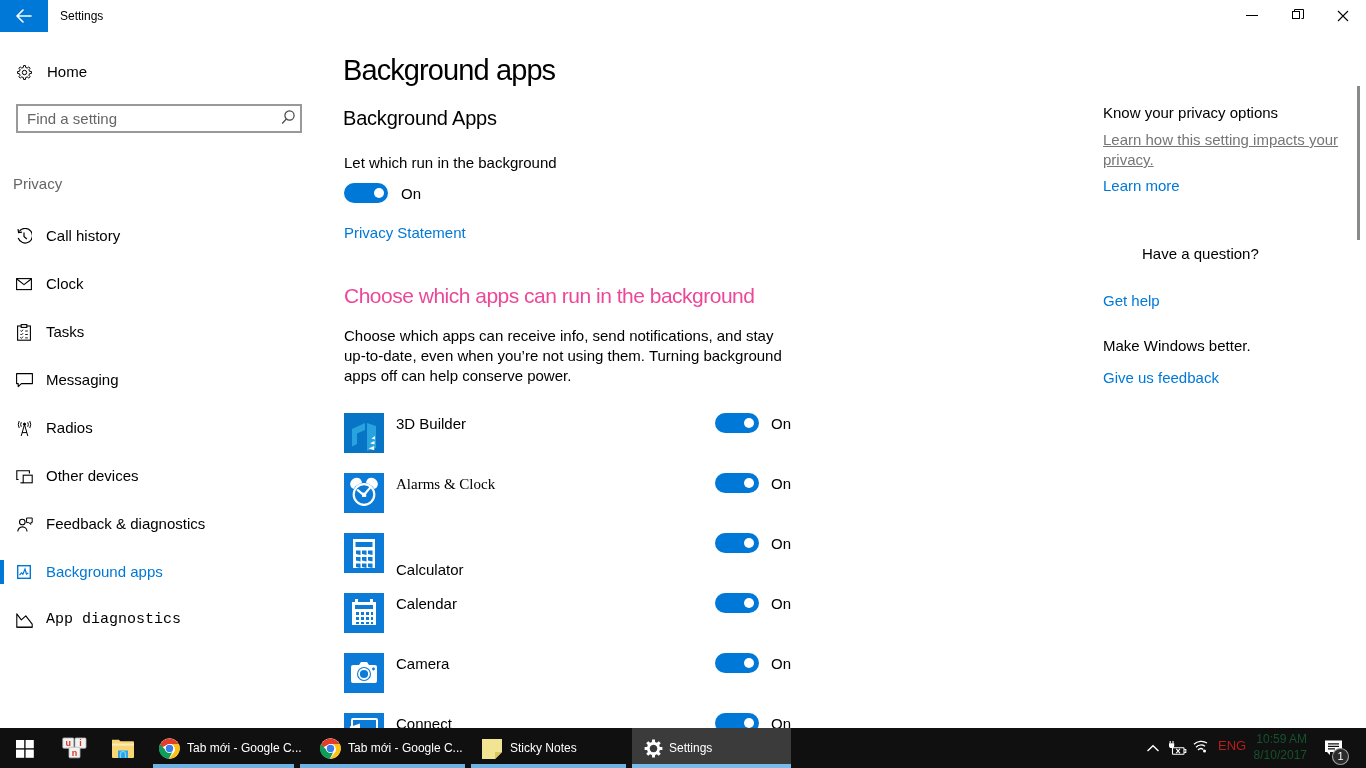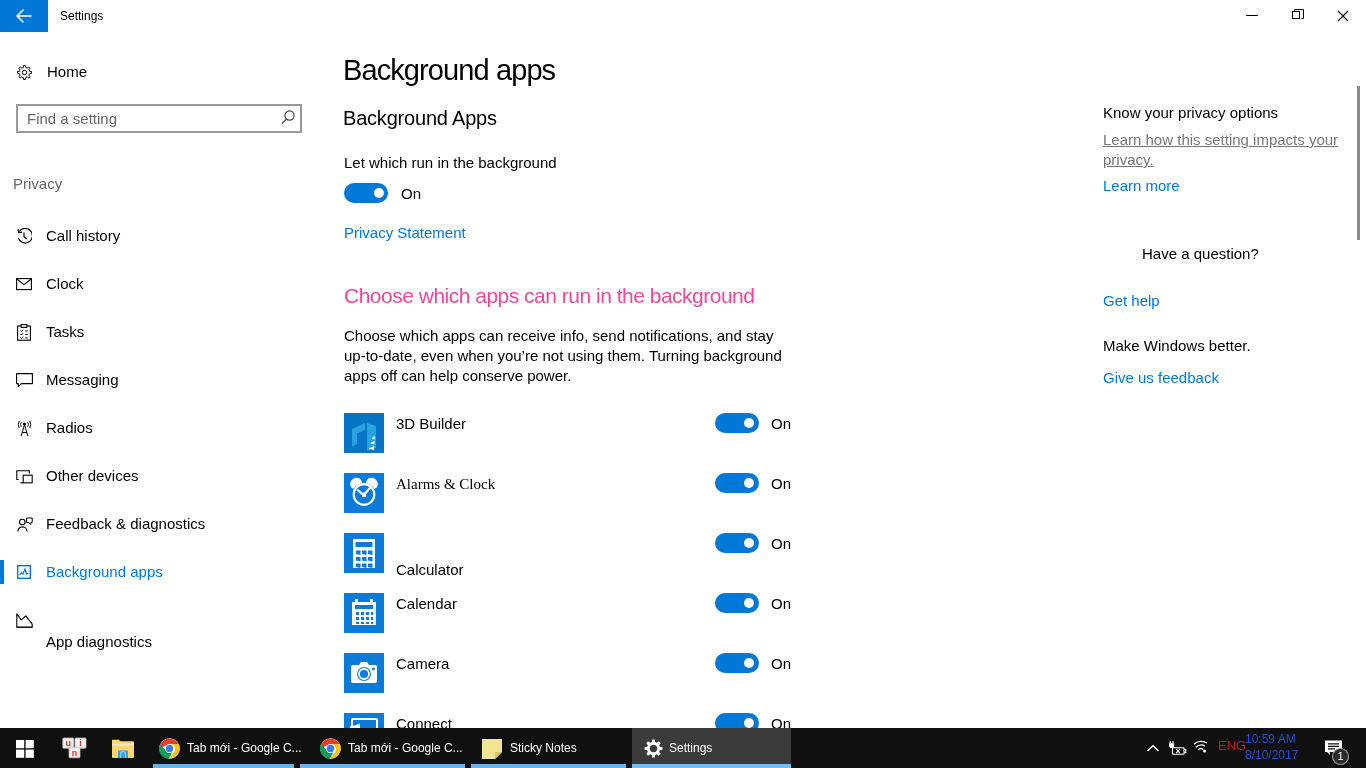--- a/index.html
+++ b/index.html
@@ -97,21 +97,21 @@
 </svg>
 
 <div class="t15" style="left:46px;top:226px;">Call history</div>
 <div class="t15" style="left:46px;top:274px;">Clock</div>
 <div class="t15" style="left:46px;top:322px;">Tasks</div>
 <div class="t15" style="left:46px;top:370px;">Messaging</div>
 <div class="t15" style="left:46px;top:418px;">Radios</div>
 <div class="t15" style="left:46px;top:466px;">Other devices</div>
 <div class="t15" style="left:46px;top:514px;">Feedback &amp; diagnostics</div>
 <div class="t15 blue" style="left:46px;top:562px;">Background apps</div>
-<div class="t15" style="left:46px;top:632px;">App diagnostics</div>
+<div class="t15" style="left:46px;top:610px;font-family:Liberation Mono, monospace;">App diagnostics</div>
 
 <div class="abs" style="left:343px;top:56px;font-size:29px;line-height:29px;letter-spacing:-0.9px;color:#000;white-space:nowrap;">Background apps</div>
 <div class="abs" style="left:343px;top:108px;font-size:20px;line-height:20px;letter-spacing:-0.2px;color:#000;white-space:nowrap;">Background Apps</div>
 <div class="t15" style="left:344px;top:153px;">Let which run in the background</div>
 <div class="abs" style="left:344px;top:183px;width:44px;height:20px;border-radius:10px;background:#0078d7;"></div>
 <div class="abs" style="left:374px;top:188px;width:10px;height:10px;border-radius:50%;background:#ffffff;"></div>
 <div class="t15" style="left:401px;top:184px;">On</div>
 <div class="t15 blue" style="left:344px;top:223px;">Privacy Statement</div>
 <div class="abs" style="left:344px;top:285px;font-size:21px;line-height:21px;letter-spacing:-0.5px;color:#ec4899;white-space:nowrap;">Choose which apps can run in the background</div>
 <div class="t15" style="left:344px;top:326px;">Choose which apps can receive info, send notifications, and stay<br>up-to-date, even when you’re not using them. Turning background<br>apps off can help conserve power.</div>
@@ -315,19 +315,19 @@
   </svg>
 <svg class="abs" style="left:1193px;top:738px" width="17" height="15" viewBox="0 0 17 15">
 <g fill="none" stroke="#fff">
       <path d="M1 6.2 A10.5 10.5 0 0 1 14 5" stroke-width="1.3"></path>
       <path d="M3 9.2 A7 7 0 0 1 12 8.2" stroke-width="1.3"></path>
       <path d="M5 12 A3.8 3.8 0 0 1 10.2 11.4" stroke-width="1.3"></path>
     </g>
     <circle cx="11.5" cy="13" r="1.5" fill="#fff"></circle>
   </svg>
 <div class="abs" style="left:1218px;top:738px;font-size:13px;line-height:16px;color:#b91c1c;">ENG</div>
-<div class="abs" style="left:1245px;top:731px;width:62px;font-size:12px;line-height:16px;color:#1d4ed8;text-align:left;">10:59 AM<br>8/10/2017</div>
+<div class="abs" style="left:1245px;top:731px;width:62px;font-size:12px;line-height:16px;color:#14532d;text-align:right;">10:59 AM<br>8/10/2017</div>
 <svg class="abs" style="left:1324px;top:740px" width="26" height="26" viewBox="0 0 26 26">
 <path d="M1 0.5 H18 V12 H6 V15 L3 12 H1 z" fill="#fff"></path>
 <path d="M4 3.8 h11 M4 6.3 h11 M4 8.8 h7" stroke="#101010" stroke-width="1.3"></path>
 <circle cx="16.5" cy="16.5" r="8" fill="#2b2b2b" stroke="#9a9a9a" stroke-width="1.2"></circle>
 <text x="16.5" y="20.4" font-size="11" font-family="Liberation Sans" fill="#fff" text-anchor="middle">1</text>
 </svg>
 
 </body></html>

